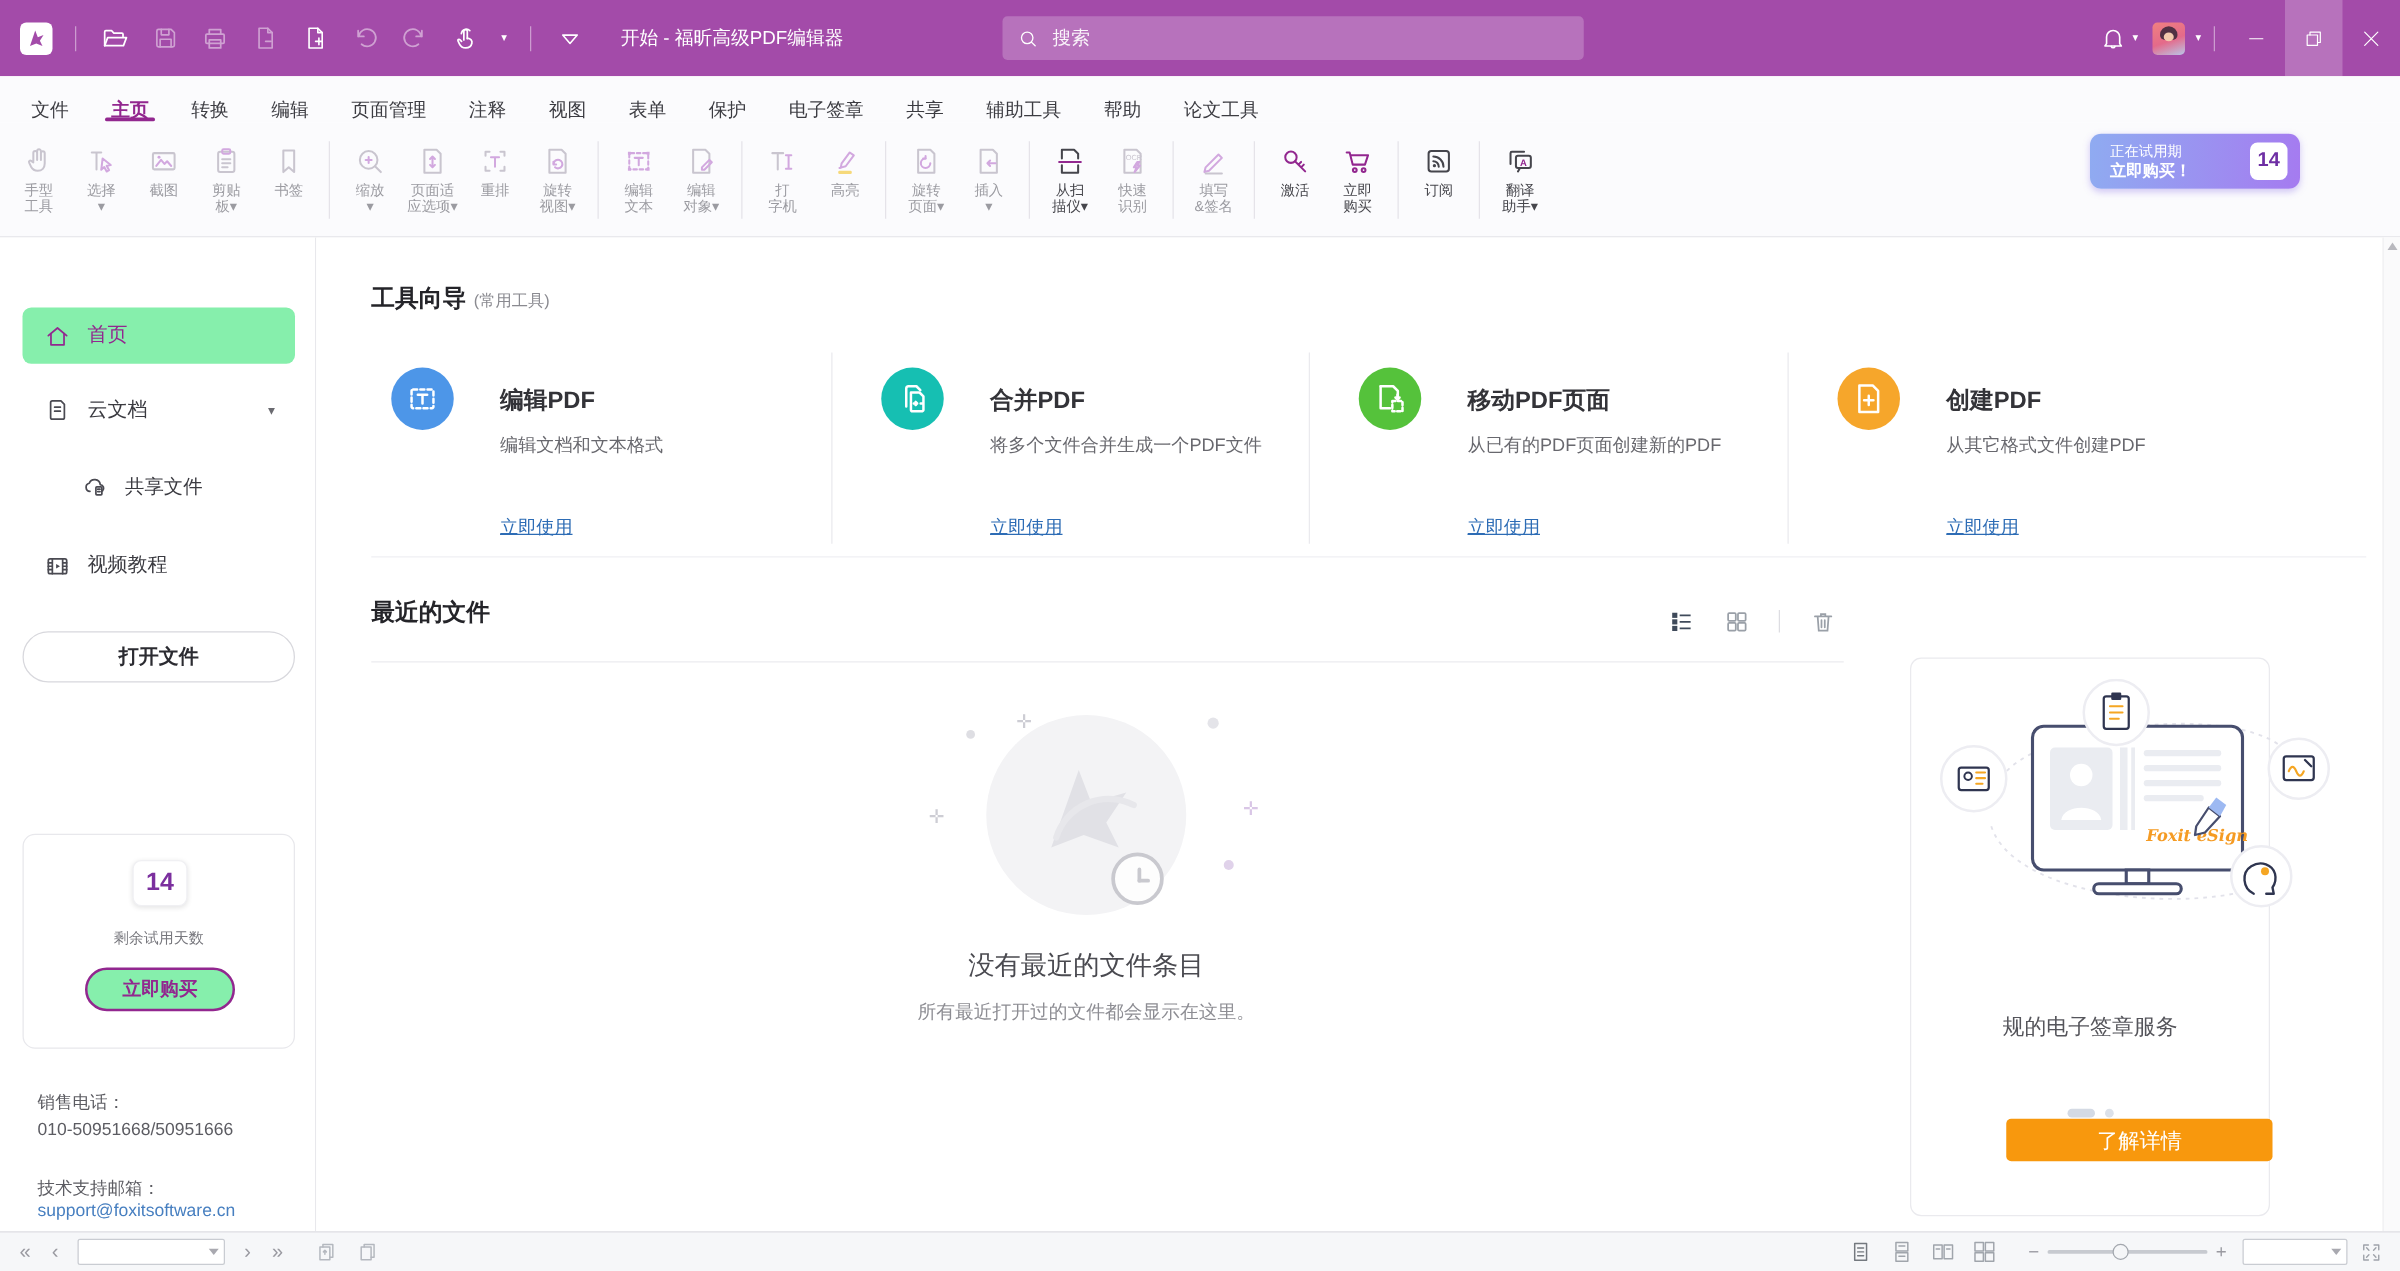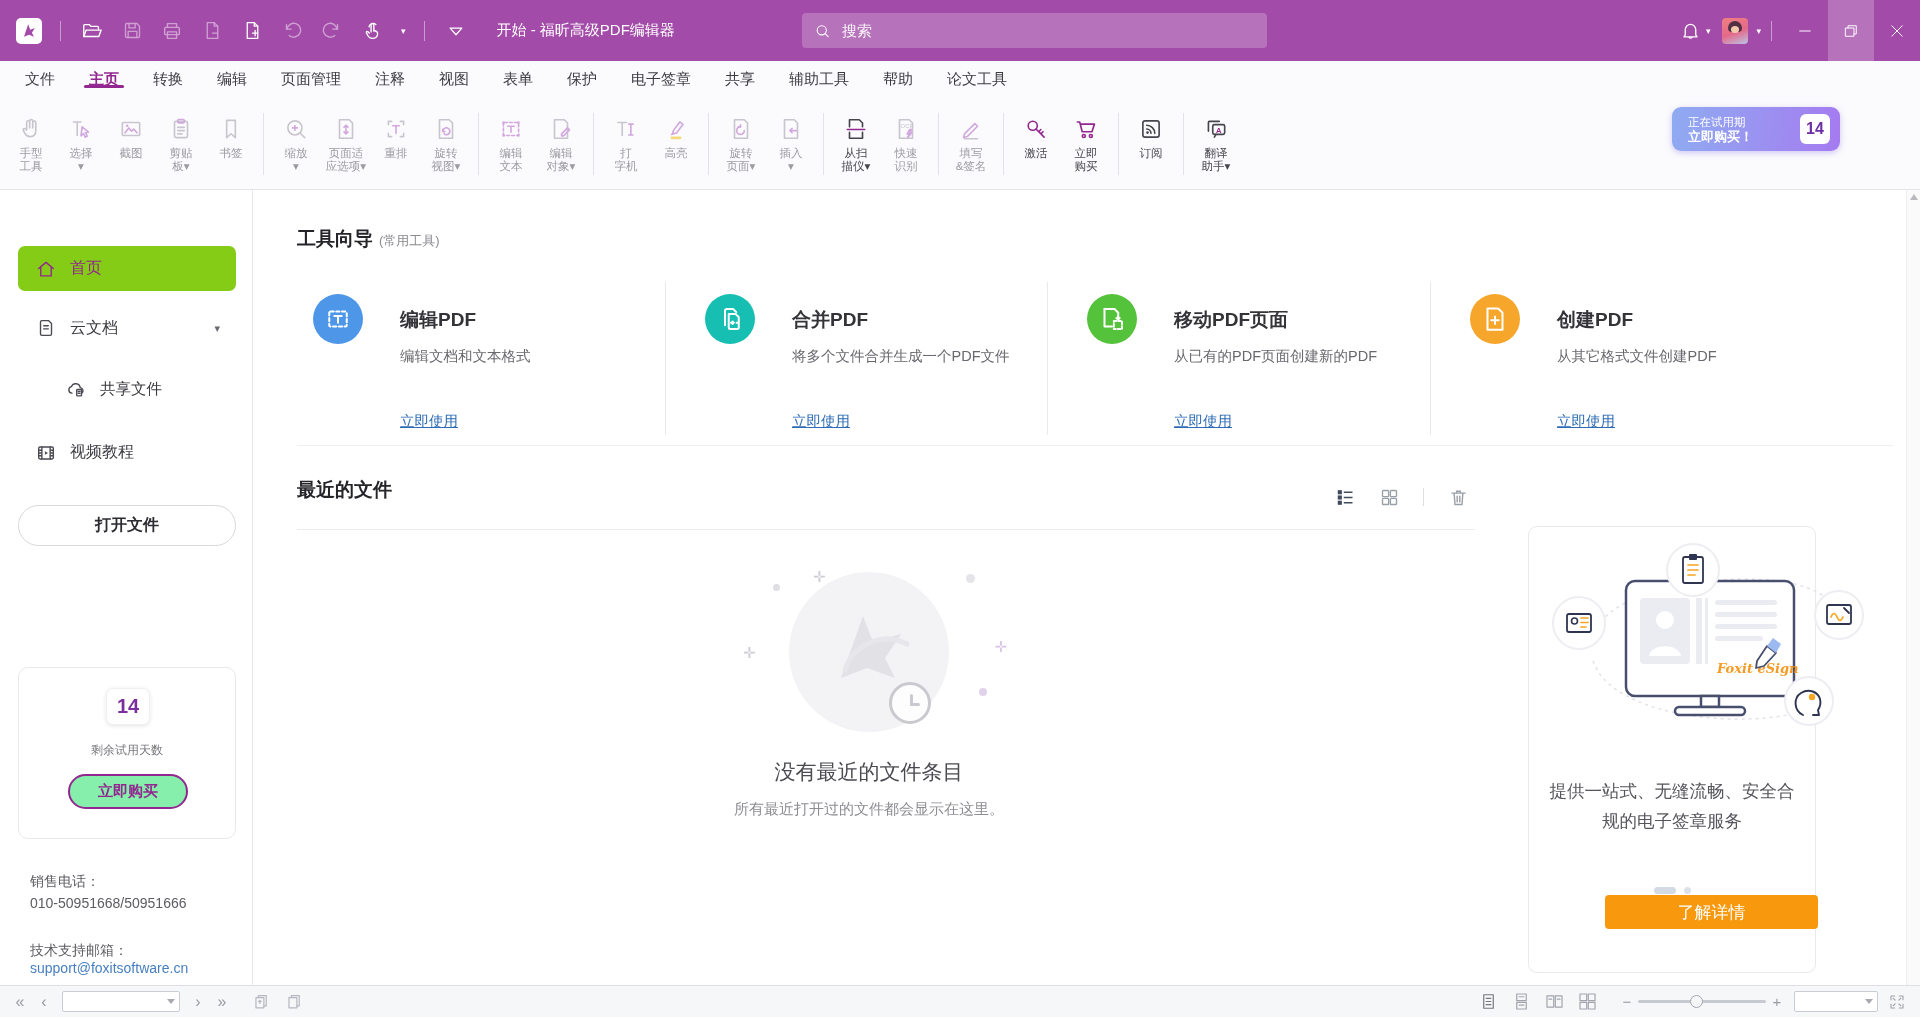--- a/index.html
+++ b/index.html
@@ -26,21 +26,21 @@
   .tb-right{position:absolute;right:0;top:0;height:61px;display:flex;align-items:center;}
   .avatar{width:26px;height:26px;border-radius:4px;overflow:hidden;background:linear-gradient(160deg,#f08080 0%,#e46a8a 55%,#b9c6e8 100%);position:relative;}
   .avatar i{position:absolute;left:6px;top:3px;width:14px;height:11px;background:#513043;border-radius:7px 7px 4px 4px;}
   .avatar b{position:absolute;left:9px;top:8px;width:8px;height:7px;background:#f3c9ad;border-radius:50%;}
   .winbtn{width:46px;height:61px;display:flex;align-items:center;justify-content:center;cursor:pointer;}
   .winbtn.hl{background:rgba(255,255,255,.22);}
   .winbtn svg .ln{stroke:#fff;stroke-width:1.3}
 
   
   .menubar{position:absolute;left:0;top:61px;width:1920px;height:37px;background:#FBFBFD;
-    display:flex;align-items:center;padding-left:8px;}
+    display:flex;align-items:flex-end;padding-left:8px;}
   .mitem{padding:0 17px;font-size:15px;color:#3C3C42;display:flex;align-items:center;position:relative;cursor:pointer;white-space:nowrap;}
   .mitem.active{color:#92278F;font-weight:bold;}
   .mitem.active::after{content:"";position:absolute;left:12px;right:12px;bottom:1px;height:3px;border-radius:2px;background:#92278F;}
 
   
   .toolbar{position:absolute;left:0;top:98px;width:1920px;height:92px;background:#FBFBFD;
     border-bottom:1px solid #E4E4E8;display:flex;align-items:center;padding-left:6px;}
   .titem{min-width:50px;padding:0 3px;display:flex;flex-direction:column;align-items:center;cursor:pointer;}
   .titem .ticon{height:30px;display:flex;align-items:center;justify-content:center;margin-bottom:3px;}
   .titem svg{width:26px;height:26px;}
@@ -58,21 +58,21 @@
   .trial-badge .t1{font-size:11.5px;line-height:14px;}
   .trial-badge .t2{font-size:13px;line-height:15px;font-weight:bold;}
   .trial-badge .day{width:30px;height:30px;background:#fff;border-radius:6px;display:flex;align-items:center;justify-content:center;
     font-size:16px;font-weight:bold;color:#6E2FA4;}
 
   
   .sidebar{position:absolute;left:0;top:190px;width:253px;height:795px;background:#fff;border-right:1px solid #E8E8EC;}
   .snav{position:absolute;display:flex;align-items:center;gap:13px;cursor:pointer;font-size:16px;color:#3B3B41;}
   .snav svg{width:22px;height:22px;}
   .snav svg .ln{stroke:#4A4A52}
-  .snav.active{background:#84cc16;border-radius:7px;color:#92278F;align-items:center;}
+  .snav.active{background:#86efac;border-radius:7px;color:#92278F;align-items:center;}
   .snav.active svg .ln{stroke:#92278F}
   .snav .grow{flex:1}
   .scaret{font-size:11px;color:#6a6a70;}
   .openbtn{position:absolute;left:18px;top:315px;width:218px;height:41px;border:1px solid #D8D8DD;border-radius:21px;
     background:#fff;display:flex;align-items:center;justify-content:center;font-size:16px;font-weight:bold;color:#2B2B31;cursor:pointer;}
   .trialcard{position:absolute;left:18px;top:477px;width:218px;height:172px;border:1px solid #E8E8EC;border-radius:10px;}
   .trialcard .daybox{position:absolute;left:87px;top:20px;width:44px;height:37px;background:#fff;border:1px solid #F0F0F3;
     border-radius:7px;box-shadow:0 1px 4px rgba(0,0,0,.10);display:flex;align-items:center;justify-content:center;
     font-size:20px;font-weight:bold;color:#7B2F9E;}
   .trialcard .dlabel{position:absolute;left:0;top:74px;width:100%;text-align:center;font-size:12px;color:#77777D;}
@@ -759,21 +759,20 @@
         <path d="M147 22 h10 M147 27 h10 M147 32 h7" stroke="#F5A623" stroke-width="1.7" stroke-linecap="round"></path>
         <circle cx="298" cy="72" r="24" fill="#fff" stroke="#EDEDF2" stroke-width="2"></circle>
         <rect x="286" y="62" width="24" height="19" rx="2" fill="#fff" stroke="#2F3550" stroke-width="1.8"></rect>
         <path d="M290 74 q3-7 6 0 t6 0" fill="none" stroke="#F5A623" stroke-width="1.7" stroke-linecap="round"></path>
         <path d="M303 65 l5 5" stroke="#2F3550" stroke-width="1.8" stroke-linecap="round"></path>
         <circle cx="268" cy="158" r="24" fill="#fff" stroke="#EDEDF2" stroke-width="2"></circle>
         <path d="M262 172 c-9-4-10-17-2-22 8-5 17-1 19 6 1 4 0 8-2 11 l1 5 h-6" fill="none" stroke="#2F3550" stroke-width="1.9" stroke-linecap="round" stroke-linejoin="round"></path>
         <circle cx="271" cy="154" r="3.2" fill="#F5A623"></circle>
       </svg>
     </div>
-    <div class="promo-line" style="top:252px">提供一站式、无缝流畅、安全合</div>
     <div class="promo-line" style="top:282px">规的电子签章服务</div>
     <div class="pdots">
       <span class="pill"></span>
       <span class="rd"></span>
     </div>
     <div class="promo-btn">了解详情</div>
   </div>
 </div>
 
 <div class="scrollbar">

